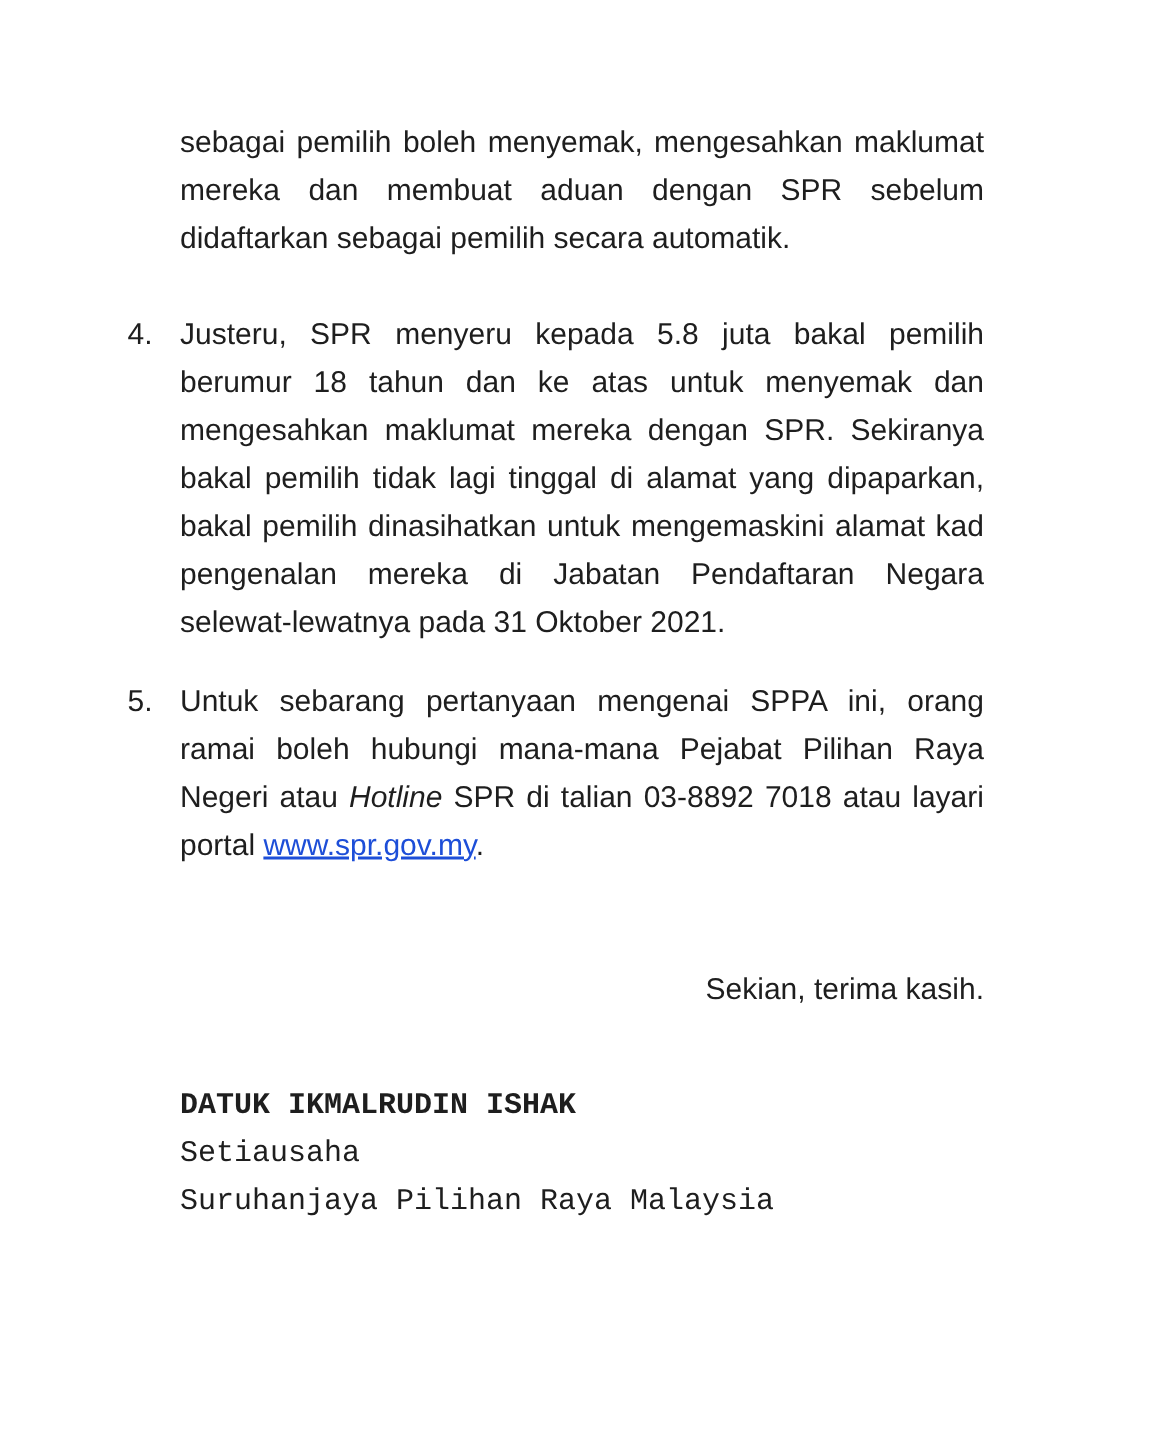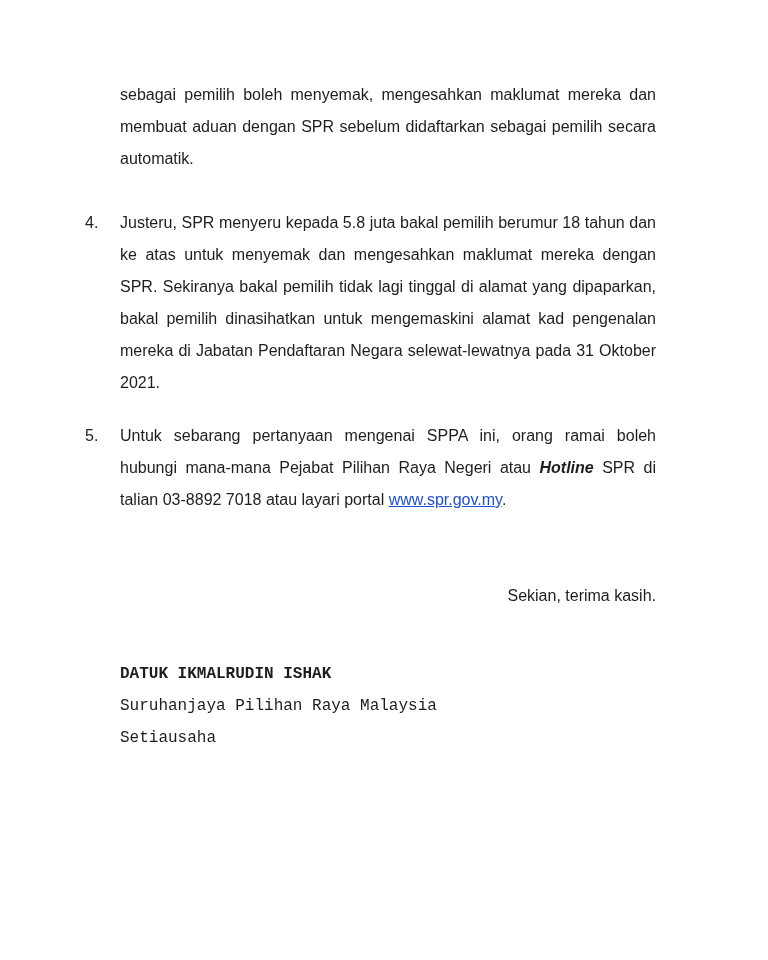--- a/index.html
+++ b/index.html
@@ -8,21 +8,21 @@
     background: #ffffff;
   }
   .page {
     position: relative;
     width: 768px;
     height: 960px;
     margin: 0 auto;
     background: #ffffff;
     overflow: hidden;
     font-family: "Liberation Sans", "DejaVu Sans", sans-serif;
-    font-size: 16px;
+    font-size: 20px;
     line-height: 32px;
     color: #1e1e1e;
     box-sizing: border-box;
   }
   .doc {
     padding: 79px 112px 0 120px;
   }
   p { margin: 0; }
   .justify {
     text-align: justify;
@@ -32,21 +32,21 @@
   }
   .list-item .num {
     position: absolute;
     left: -35px;
     top: 0;
   }
   .item-4 { margin-top: 32px; }
   .item-5 { margin-top: 21px; }
   .seg { font-weight: normal; font-style: normal; }
   .seg.b { font-weight: normal; }
-  .seg.bi { font-weight: bold; font-style: italic; }
+  .seg.bi { font-weight: normal; font-style: italic; }
   a.portal-link {
     color: #1d4ed8;
     text-decoration: underline;
     cursor: pointer;
   }
   .closing { margin-top: 64px; text-align: right; }
   .signature { margin-top: 46px; font-family: Liberation Mono, monospace; }
   .sig-name { font-weight: bold; }
 </style>
 </head>
@@ -64,18 +64,18 @@
 
     <div class="list-item item-5">
       <span class="num">5.</span>
       <p class="justify"><span class="seg">Untuk sebarang pertanyaan mengenai SPPA ini, orang ramai boleh hubungi mana-mana Pejabat Pilihan Raya Negeri atau </span><span class="seg bi">Hotline</span><span class="seg"> </span><span class="seg b">SPR</span><span class="seg"> di talian </span><span class="seg b">03-8892 7018</span><span class="seg"> atau layari portal </span><a class="portal-link">www.spr.gov.my</a><span class="seg">.</span></p>
     </div>
 
     <p class="closing">Sekian, terima kasih.</p>
 
     <div class="signature">
       <p class="sig-name">DATUK IKMALRUDIN ISHAK</p>
+      <p>Setiausaha</p>
       <p>Suruhanjaya Pilihan Raya Malaysia</p>
-      <p>Setiausaha</p>
     </div>
 
   </div>
 </div>
 
 </body></html>

